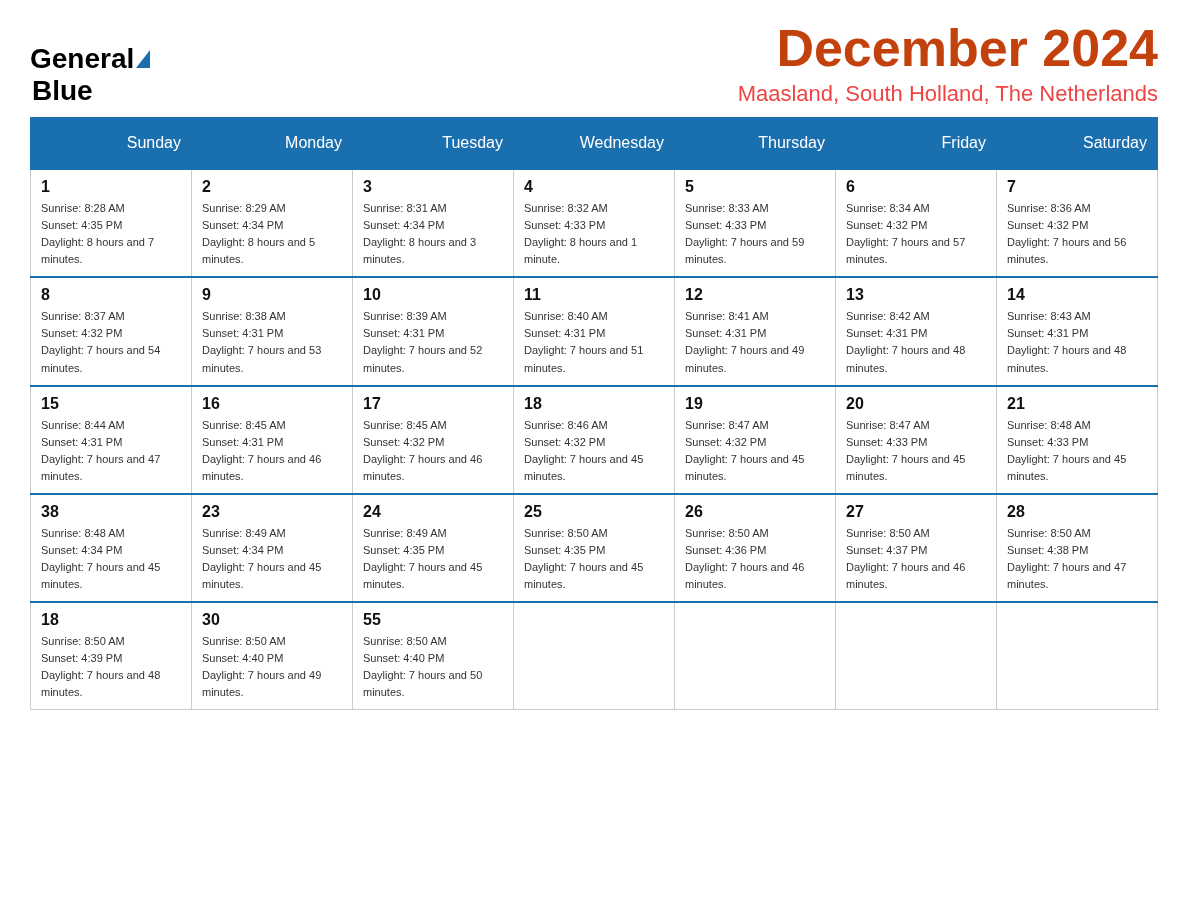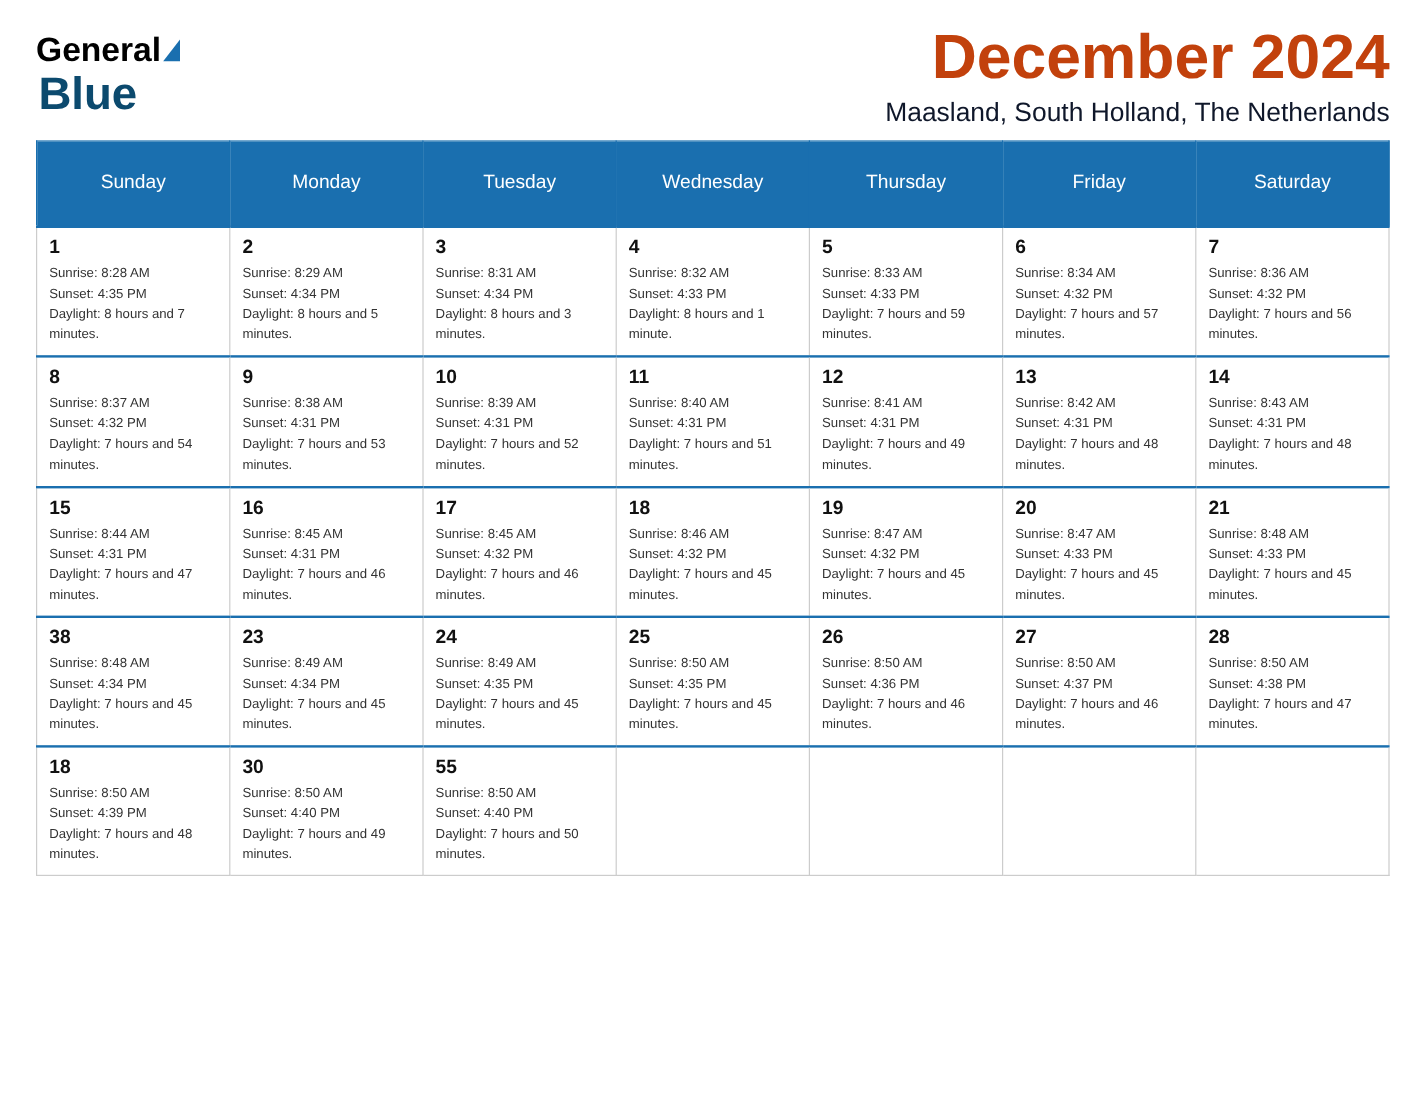--- a/index.html
+++ b/index.html
@@ -5,21 +5,21 @@
     * { box-sizing: border-box; margin: 0; padding: 0; }
     body {
       font-family: Arial, sans-serif;
       background: #fff;
       padding: 20px 30px;
       width: 1188px;
       min-height: 918px;
     }
     .header-row {
       display: flex;
-      align-items: center;
+      align-items: flex-end;
       justify-content: space-between;
       margin-bottom: 10px;
     }
     .logo {
       display: flex;
       flex-direction: column;
       align-items: flex-start;
     }
     .logo-text {
       font-size: 28px;
@@ -34,49 +34,49 @@
     .logo-triangle {
       width: 0;
       height: 0;
       border-left: 14px solid transparent;
       border-bottom: 18px solid #1a6faf;
       display: inline-block;
       margin: 0 2px;
       vertical-align: middle;
     }
     .logo-line2 {
-      color: #0c4a6e;
-      font-size: 38px;
+      color: #000000;
+      font-size: 28px;
       font-weight: bold;
       margin-left: 2px;
     }
     .title-block {
       text-align: right;
     }
     .month-year {
       font-size: 52px;
       font-weight: bold;
       color: #c2410c;
       line-height: 1.1;
     }
     .location {
       font-size: 22px;
-      color: #0f172a;
+      color: #ef4444;
       margin-top: 4px;
     }
     .calendar {
       width: 100%;
       border-collapse: collapse;
       margin-top: 10px;
     }
     .calendar th {
       background-color: #1a6faf;
       color: #fff;
-      text-align: center;
-      padding: 26px 10px;
+      text-align: right;
+      padding: 16px 10px;
       font-size: 16px;
       font-weight: normal;
       border: 1px solid #1a6faf;
     }
     .calendar td {
       vertical-align: top;
       padding: 8px 10px;
       border: 1px solid #ccc;
       border-top: 2px solid #1a6faf;
       width: 14.28%;

